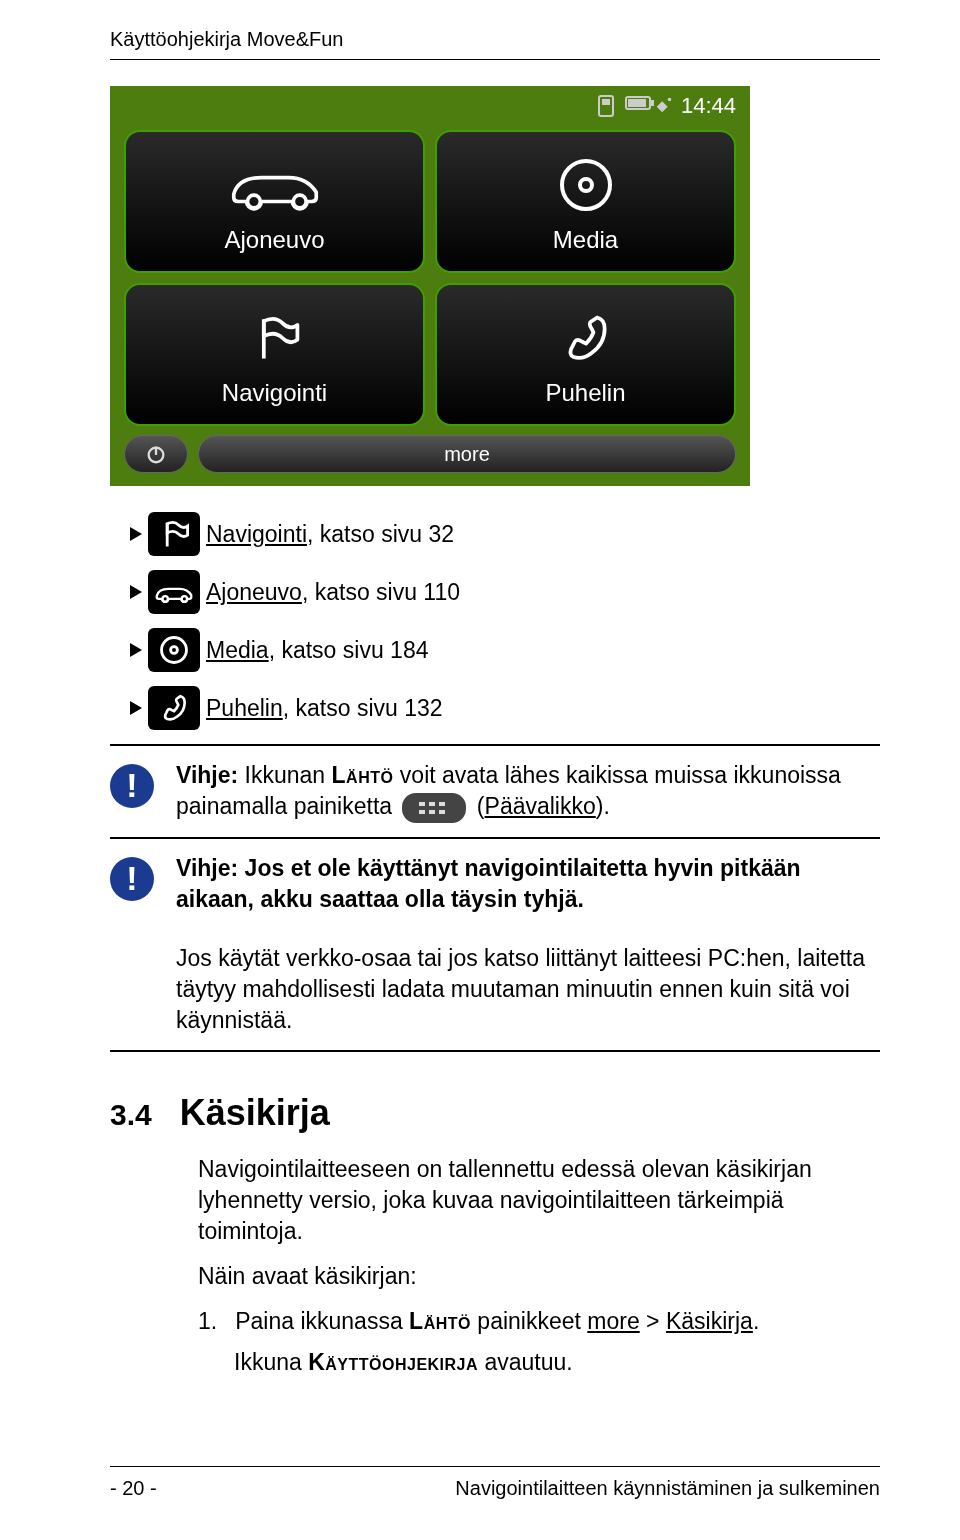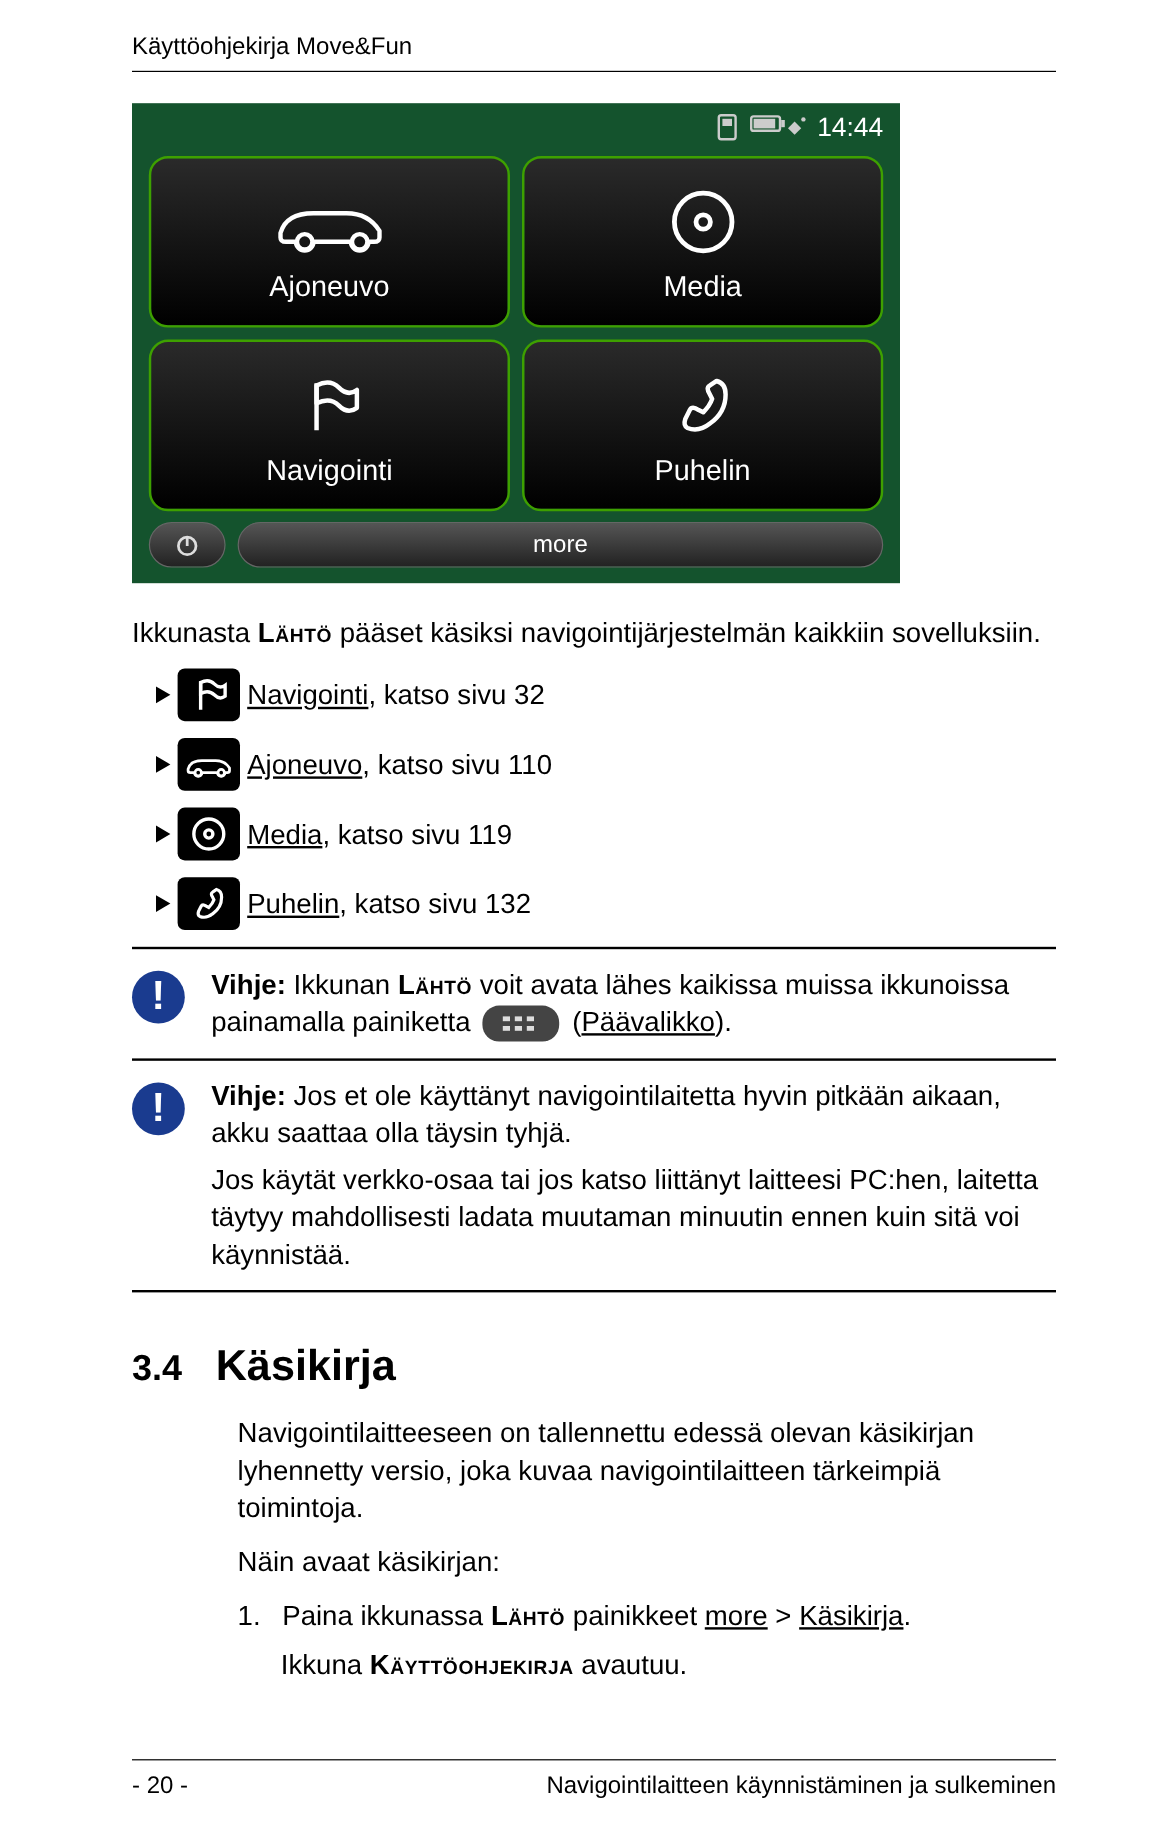--- a/index.html
+++ b/index.html
@@ -1,20 +1,20 @@
 <!DOCTYPE html>
 <html><head>
 <meta charset="utf-8">
 <style>
   * { box-sizing: border-box; margin: 0; padding: 0; }
   html, body { width: 960px; height: 1540px; background: #fff; font-family: Arial, Helvetica, sans-serif; color: #000; }
   .page { width: 960px; height: 1540px; padding: 28px 80px 68px 110px; position: relative; }
   .header-line { font-size: 20px; margin-bottom: 8px; }
   .divider { border-top: 1px solid #000; margin-bottom: 26px; }
-  .screenshot { width: 640px; height: 400px; background: #14532d; margin-bottom: 26px; position: relative; display: flex; flex-direction: column; }
+  .screenshot { width: 640px; height: 400px; background: #4d7c0f; margin-bottom: 26px; position: relative; display: flex; flex-direction: column; }
   .statusbar { height: 40px; display: flex; justify-content: flex-end; align-items: center; gap: 10px; padding: 0 14px; color: #fff; font-size: 22px; }
   .status-icon { width: 18px; height: 24px; display: inline-block; }
   .tiles { flex: 1; display: grid; grid-template-columns: 1fr 1fr; gap: 10px; padding: 4px 14px 6px 14px; }
   .tile { border: 2px solid #3ea000; border-radius: 16px; background: linear-gradient(#2a2a2a, #000); display: flex; flex-direction: column; align-items: center; justify-content: center; color: #fff; font-size: 24px; position: relative; }
   .tile .icon-area { height: 70px; display: flex; align-items: center; justify-content: center; margin-bottom: 6px; }
   .bottombar { height: 54px; display: flex; align-items: center; justify-content: center; gap: 10px; padding: 0 14px 10px 14px; }
   .power-btn { width: 64px; height: 38px; border-radius: 20px; background: linear-gradient(#555,#222); border: 1px solid #666; display: flex; align-items: center; justify-content: center; }
   .more-btn { flex: 1; height: 38px; border-radius: 20px; background: linear-gradient(#555,#222); border: 1px solid #666; color: #fff; display: flex; align-items: center; justify-content: center; font-size: 20px; }
   .body-text { font-size: 23px; line-height: 1.35; }
   .body-text p { margin-bottom: 14px; }
@@ -111,25 +111,20 @@
             <circle cx="12" cy="13" r="8" fill="none" stroke="#ddd" stroke-width="2.5"></circle>
             <path d="M12 4 L12 13" stroke="#ddd" stroke-width="2.5"></path>
           </svg>
     </div>
     <div class="more-btn">
       <span>more</span>
     </div>
   </div>
 </div>
 
-<div class="body-text">
-  <p>
-    <span>Ikkunasta </span><span class="sc">Lähtö</span><span> pääset käsiksi navigointijärjestelmän kaikkiin sovelluksiin.</span>
-  </p>
-</div>
 
 <div class="bullet-row">
   <span class="tri"></span>
   <span class="ref-icon">
     <svg viewBox="0 0 60 60" width="36" height="34">
           <path d="M18 10 L18 52" stroke="#fff" stroke-width="5" fill="none"></path>
           <path d="M18 12 Q30 6 38 14 Q46 22 54 16 L54 32 Q46 38 38 30 Q30 22 18 28 Z" fill="none" stroke="#fff" stroke-width="5"></path>
         </svg>
   </span>
   <span><span class="underline">Navigointi</span><span>, katso sivu 32</span></span>
@@ -146,21 +141,21 @@
   <span><span class="underline">Ajoneuvo</span><span>, katso sivu 110</span></span>
 </div>
 <div class="bullet-row">
   <span class="tri"></span>
   <span class="ref-icon">
     <svg viewBox="0 0 60 60" width="34" height="34">
           <circle cx="30" cy="30" r="22" fill="none" stroke="#fff" stroke-width="5"></circle>
           <circle cx="30" cy="30" r="6" fill="none" stroke="#fff" stroke-width="5"></circle>
         </svg>
   </span>
-  <span><span class="underline">Media</span><span>, katso sivu 119</span></span>
+  <span><span class="underline">Media</span><span>, katso sivu 184</span></span>
 </div>
 <div class="bullet-row">
   <span class="tri"></span>
   <span class="ref-icon">
     <svg viewBox="0 0 60 60" width="32" height="34">
           <path d="M42 8 Q50 10 50 20 Q50 36 36 46 Q26 54 16 50 Q12 48 14 42 L18 34 Q20 30 26 34 L30 36 Q36 30 38 24 L36 20 Q32 14 36 12 Z" fill="none" stroke="#fff" stroke-width="5"></path>
         </svg>
   </span>
   <span><span class="underline">Puhelin</span><span>, katso sivu 132</span></span>
 </div>
@@ -177,21 +172,21 @@
             <rect x="12" y="10" width="6" height="4" fill="#ddd"></rect>
             <rect x="22" y="10" width="6" height="4" fill="#ddd"></rect>
           </svg>
         </span><span> (</span><span class="underline">Päävalikko</span><span>).</span>
   </div>
 </div>
 
 <div class="hint-block">
   <div class="hint-icon">!</div>
   <div>
-    <p style="margin-bottom:8px;"><b>Vihje:</b><span> Jos et ole käyttänyt navigointilaitetta hyvin pitkään aikaan, akku saattaa olla täysin tyhjä.</span></p>
+    <p style="margin-bottom:28px;font-weight:bold;"><b>Vihje:</b><span> Jos et ole käyttänyt navigointilaitetta hyvin pitkään aikaan, akku saattaa olla täysin tyhjä.</span></p>
     <p>Jos käytät verkko-osaa tai jos katso liittänyt laitteesi PC:hen, laitetta täytyy mahdollisesti ladata muutaman minuutin ennen kuin sitä voi käynnistää.</p>
   </div>
 </div>
 
 <div class="section-row">
   <span class="section-num">3.4</span>
   <span class="section-title">Käsikirja</span>
 </div>
 <div class="indented">
   <p>Navigointilaitteeseen on tallennettu edessä olevan käsikirjan lyhennetty versio, joka kuvaa navigointilaitteen tärkeimpiä toimintoja.</p>

